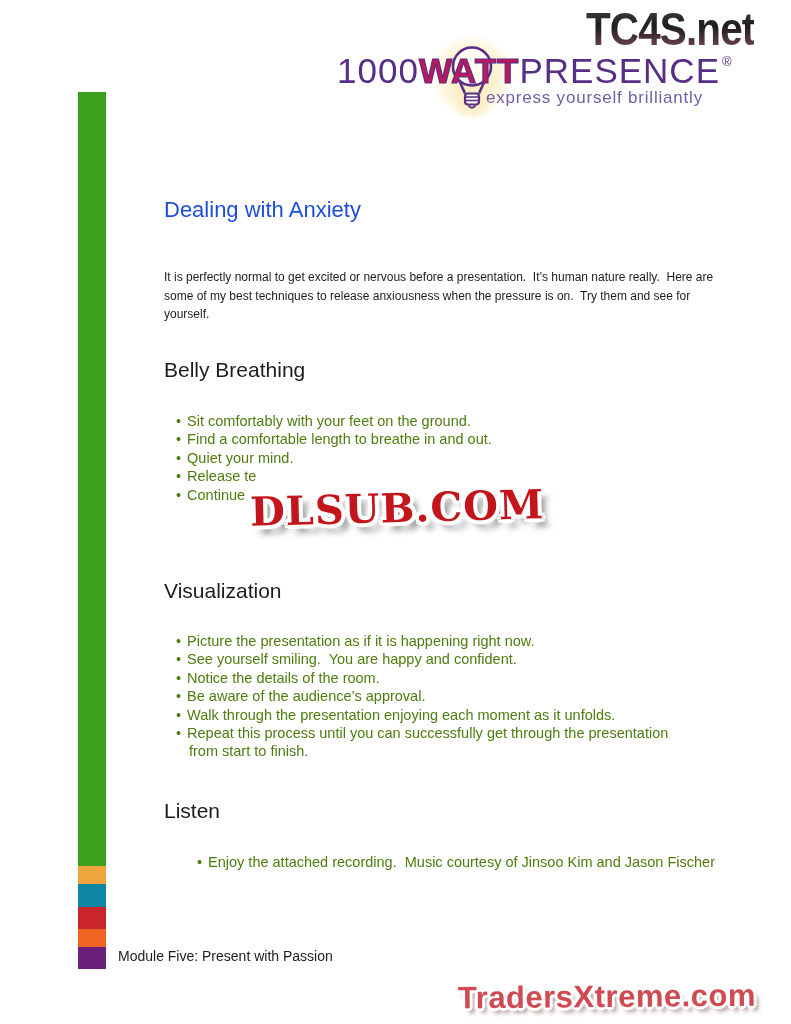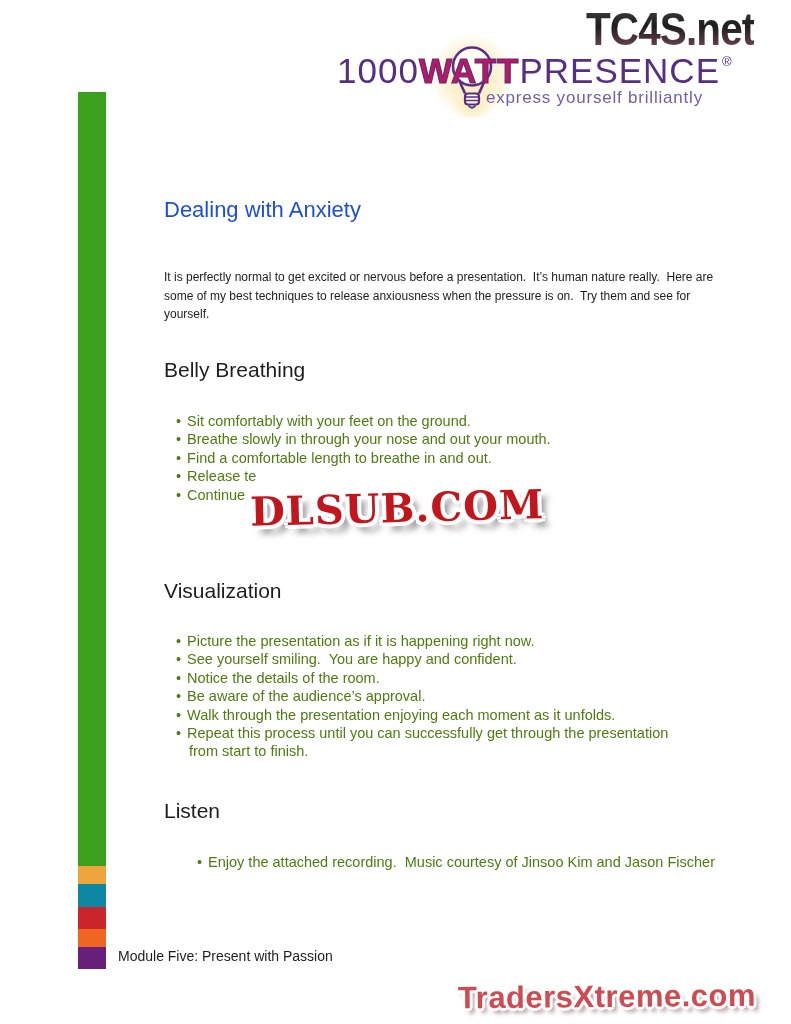--- a/index.html
+++ b/index.html
@@ -147,22 +147,22 @@
   </div>
   <div class="tagline">express yourself brilliantly</div>
 
   <div class="doc-title">Dealing with Anxiety</div>
 
   <div class="intro">It is perfectly normal to get excited or nervous before a presentation.&nbsp; It’s human nature really.&nbsp; Here are some of my best techniques to release anxiousness when the pressure is on.&nbsp; Try them and see for yourself.</div>
 
   <div class="h2 h2-belly">Belly Breathing</div>
   <ul class="blist list-belly">
     <li>Sit comfortably with your feet on the ground.</li>
-    <li>Breathe slowly in through your nose and out your mouth.</li>
     <li>Find a comfortable length to breathe in and out.</li>
+    <li>Quiet your mind.</li>
     <li>Release te</li>
     <li><span>Continue</span><span class="gap-spacer"></span><span>.</span></li>
   </ul>
 
   <div class="h2 h2-visual">Visualization</div>
   <ul class="blist list-visual">
     <li>Picture the presentation as if it is happening right now.</li>
     <li>See yourself smiling.&nbsp; You are happy and confident.</li>
     <li>Notice the details of the room.</li>
     <li>Be aware of the audience’s approval.</li>

